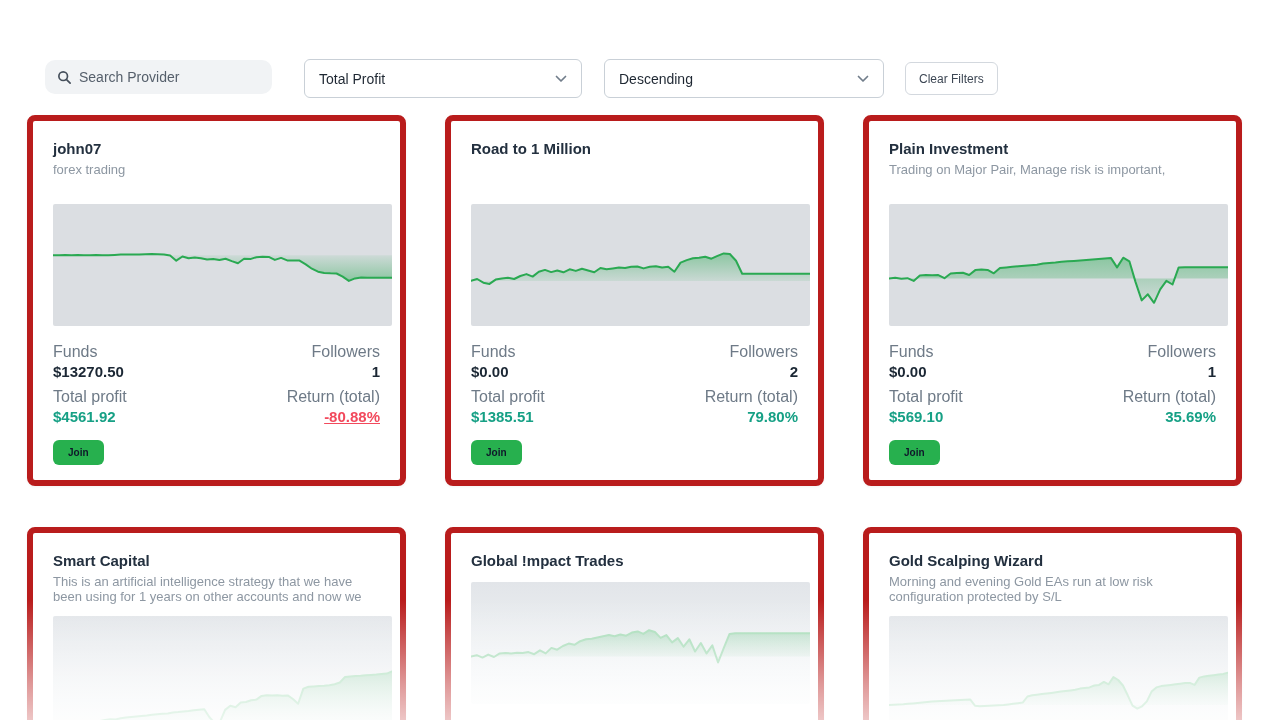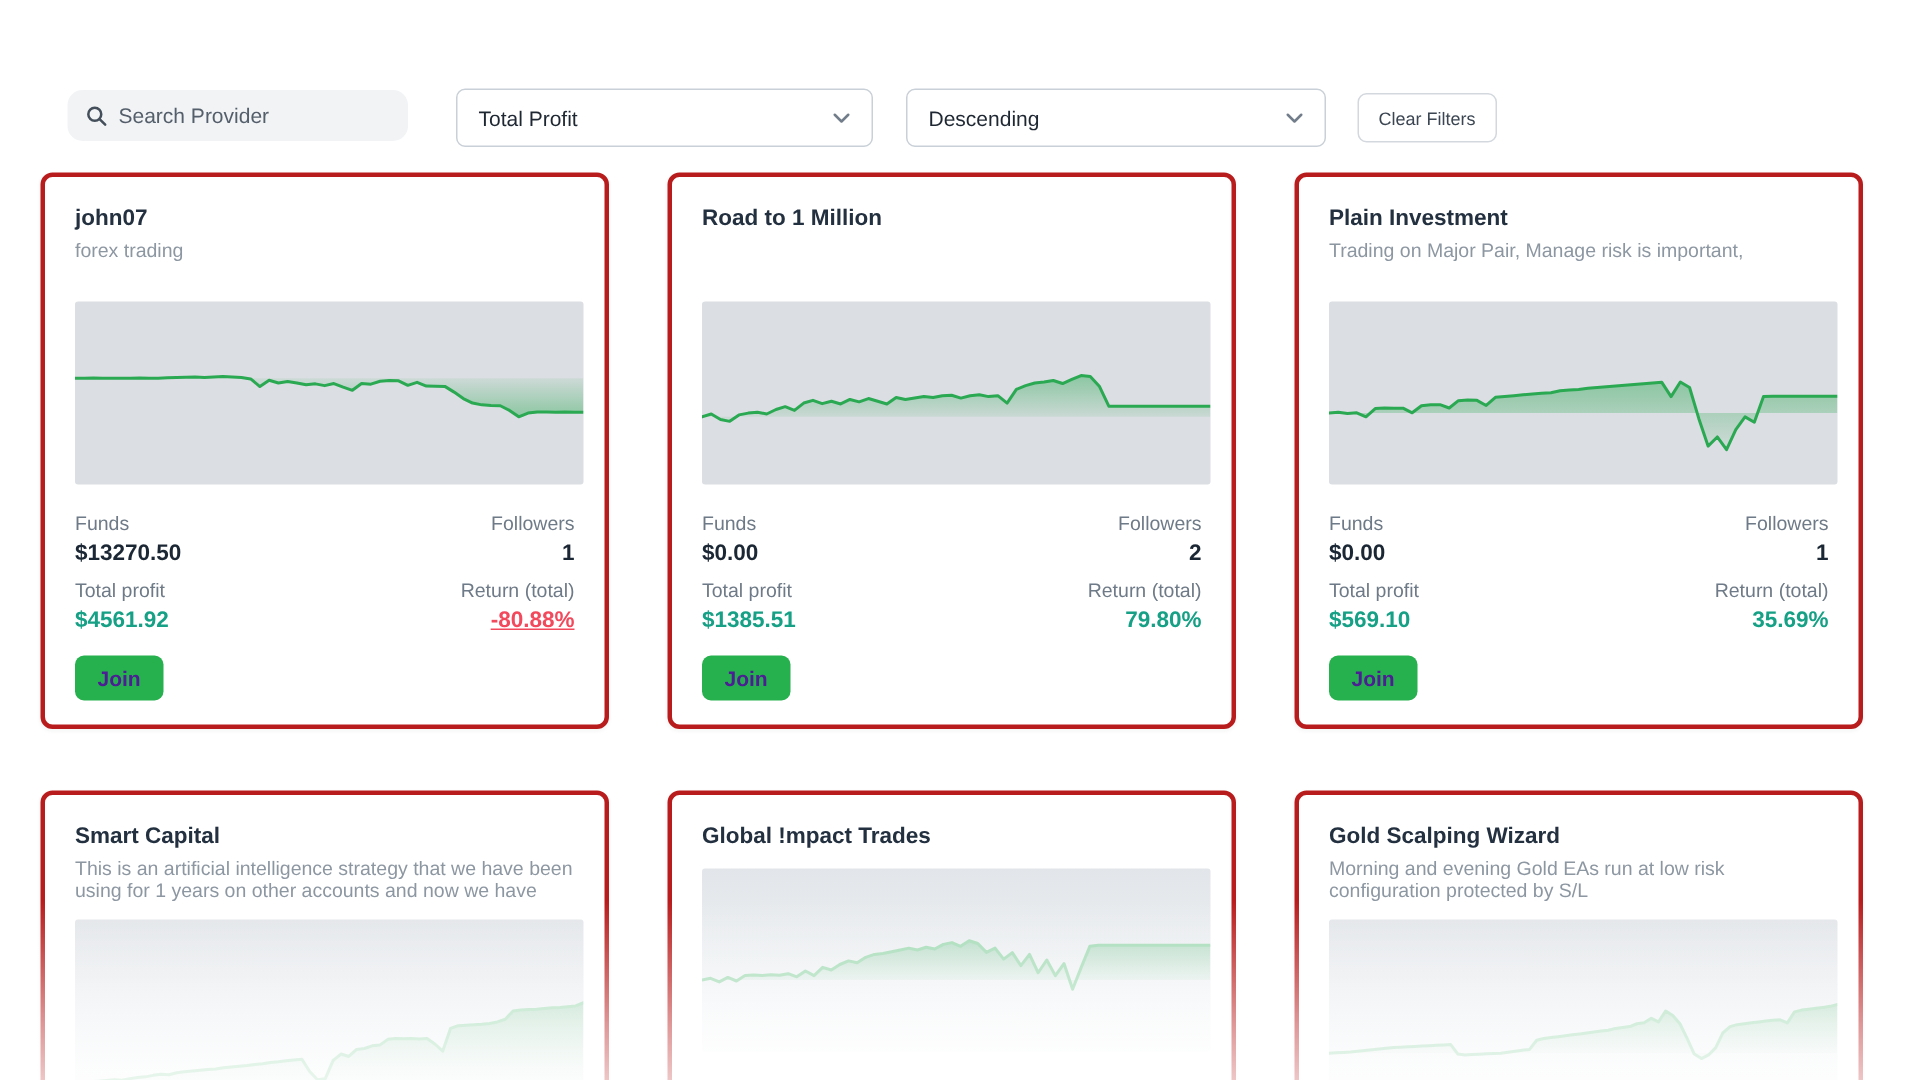--- a/index.html
+++ b/index.html
@@ -22,49 +22,49 @@
   .select-sort { left:292px; width:278px; }
   .select-dir  { left:592px; width:280px; }
 
   .clear-btn { position:absolute; left:893px; top:39px; height:33px; padding:0 13px;
     background:#fff; border:1px solid #d3d8de; border-radius:6px; font-size:12px;
     font-weight:normal; color:#3c4document45; color:#3c4653; cursor:pointer;
     font-family:"Liberation Sans", sans-serif; }
 
   
   .card { position:absolute; width:379px; height:371px; background:#fff;
-    border:3px solid #b91c1c; border-radius:8px; box-shadow:0 1px 3px rgba(20,30,40,.05);
+    border:6px solid #b91c1c; border-radius:8px; box-shadow:0 1px 3px rgba(20,30,40,.05);
     padding:18px 20px; }
   .card.r0c0 { left:27px;  top:115px; }
   .card.r0c1 { left:445px; top:115px; }
   .card.r0c2 { left:863px; top:115px; }
   .card.r1c0 { left:27px;  top:527px; }
   .card.r1c1 { left:445px; top:527px; }
   .card.r1c2 { left:863px; top:527px; }
 
   .card h3 { font-size:15px; line-height:19px; font-weight:bold; color:#23303f; }
   .card .desc { margin-top:4px; height:30px; overflow:hidden; font-size:13px;
     line-height:15px; color:#8d97a2; }
 
   .chart { margin-top:12px; width:339px; height:122px; border-radius:2px; overflow:hidden; }
   .chart.solid { background:#dbdee2; }
   .chart.faded { background:linear-gradient(to bottom,#e2e5e9 0%,#eef1f3 55%,#fafbfc 100%); }
   .chart svg { display:block; width:100%; height:100%; }
 
   .stats { margin-top:18px; }
   .stat-row { display:flex; justify-content:space-between; }
   .stat-row + .stat-row { margin-top:8px; }
-  .stat .lbl { font-size:13px; line-height:16px; color:#6e7a87; }
+  .stat .lbl { font-size:16px; line-height:16px; color:#6e7a87; }
   .stat .num { font-size:15px; line-height:19px; margin-top:2px; font-weight:bold; color:#1b2734; }
   .stat.right { text-align:right; }
   .num.pos { color:#16a085; }
   .num.neg { color:#f2495c;text-decoration:underline; }
 
-  .join-btn { margin-top:14px; display:inline-block; background:#27b04e; color:#4c1d95;
-    border:none; border-radius:6px; padding:7px 15px; font-size:14px; font-weight:bold;
+  .join-btn { margin-top:14px; display:inline-block; background:#27b04e; color:#0f172a;
+    border:none; border-radius:6px; padding:7px 15px; font-size:10px; font-weight:bold;
     cursor:pointer; font-family:"Liberation Sans", sans-serif; }
 
   
   .bottom-fade { position:absolute; left:0; bottom:0; width:1280px; height:120px;
     pointer-events:none;
     background:linear-gradient(to bottom, rgba(255,255,255,0) 0%, rgba(255,255,255,.55) 70%, rgba(255,255,255,.75) 100%); }
 </style>
 </head>
 <body>
 

